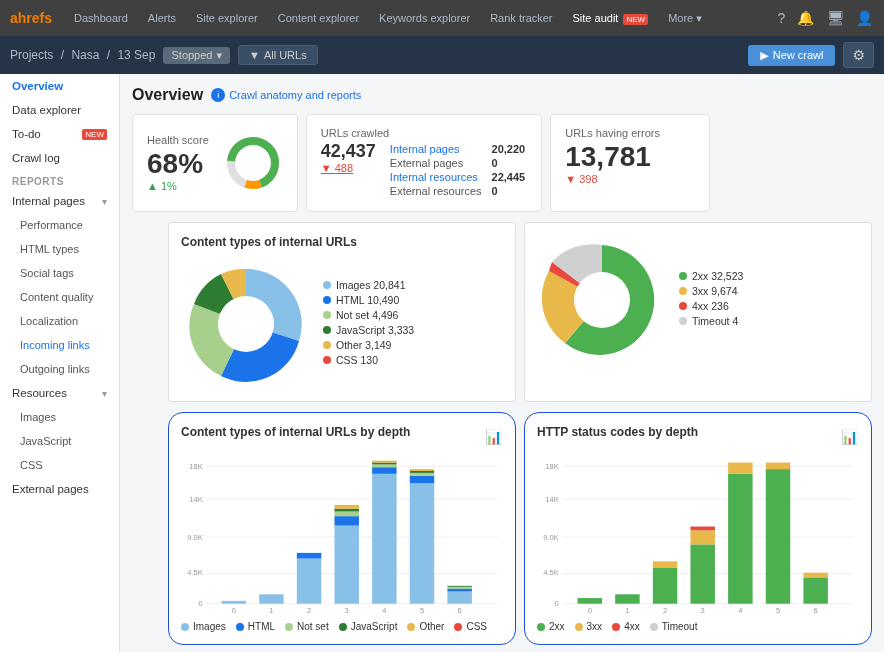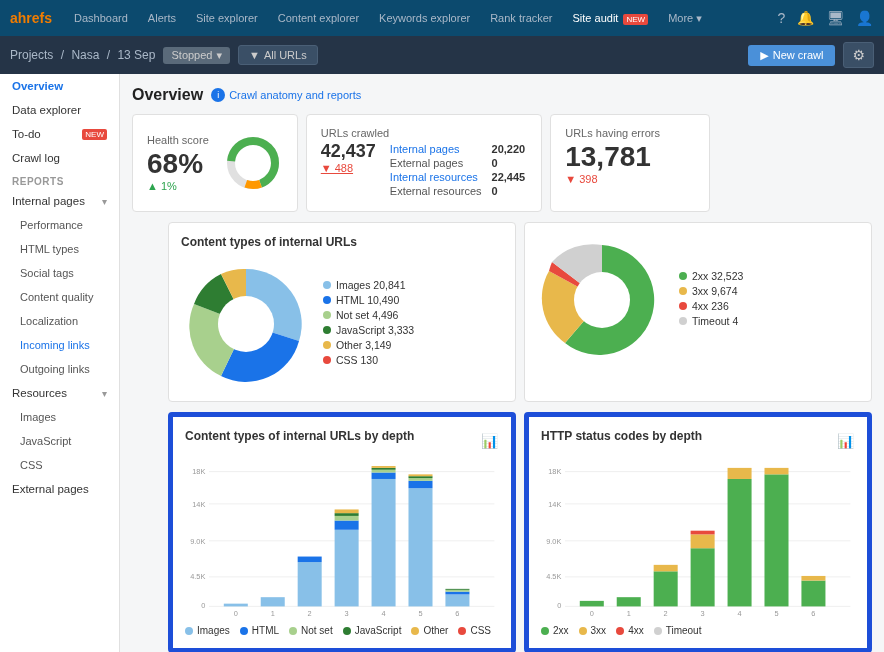--- a/index.html
+++ b/index.html
@@ -1,20 +1,20 @@
 <!DOCTYPE html>
 <html><head>
   <meta charset="utf-8">
   <style>
     * { box-sizing: border-box; margin: 0; padding: 0; }
     body { font-family: Arial, sans-serif; font-size: 12px; background: #f0f0f0; color: #333; }
 
     
     .top-nav {
-      background: #0c4a6e;
+      background: #404040;
       display: flex;
       align-items: center;
       padding: 0 10px;
       height: 36px;
       gap: 8px;
     }
     .top-nav .logo {
       color: #f07c00;
       font-weight: bold;
       font-size: 14px;
@@ -275,23 +275,23 @@
     .legend-dot {
       width: 8px;
       height: 8px;
       border-radius: 50%;
       flex-shrink: 0;
     }
 
     
     .bar-chart-card {
       background: #fff;
-      border-radius: 4px;
+      border-radius: 15px;
       padding: 12px;
-      border: 5px solid #1d4ed8;
+      border: 1px solid #1d4ed8;
       flex: 1;
     }
     .bar-chart-header {
       display: flex;
       justify-content: space-between;
       align-items: center;
       margin-bottom: 6px;
     }
     .bar-chart-icon { color: #aaa; font-size: 14px; cursor: pointer; }
 

